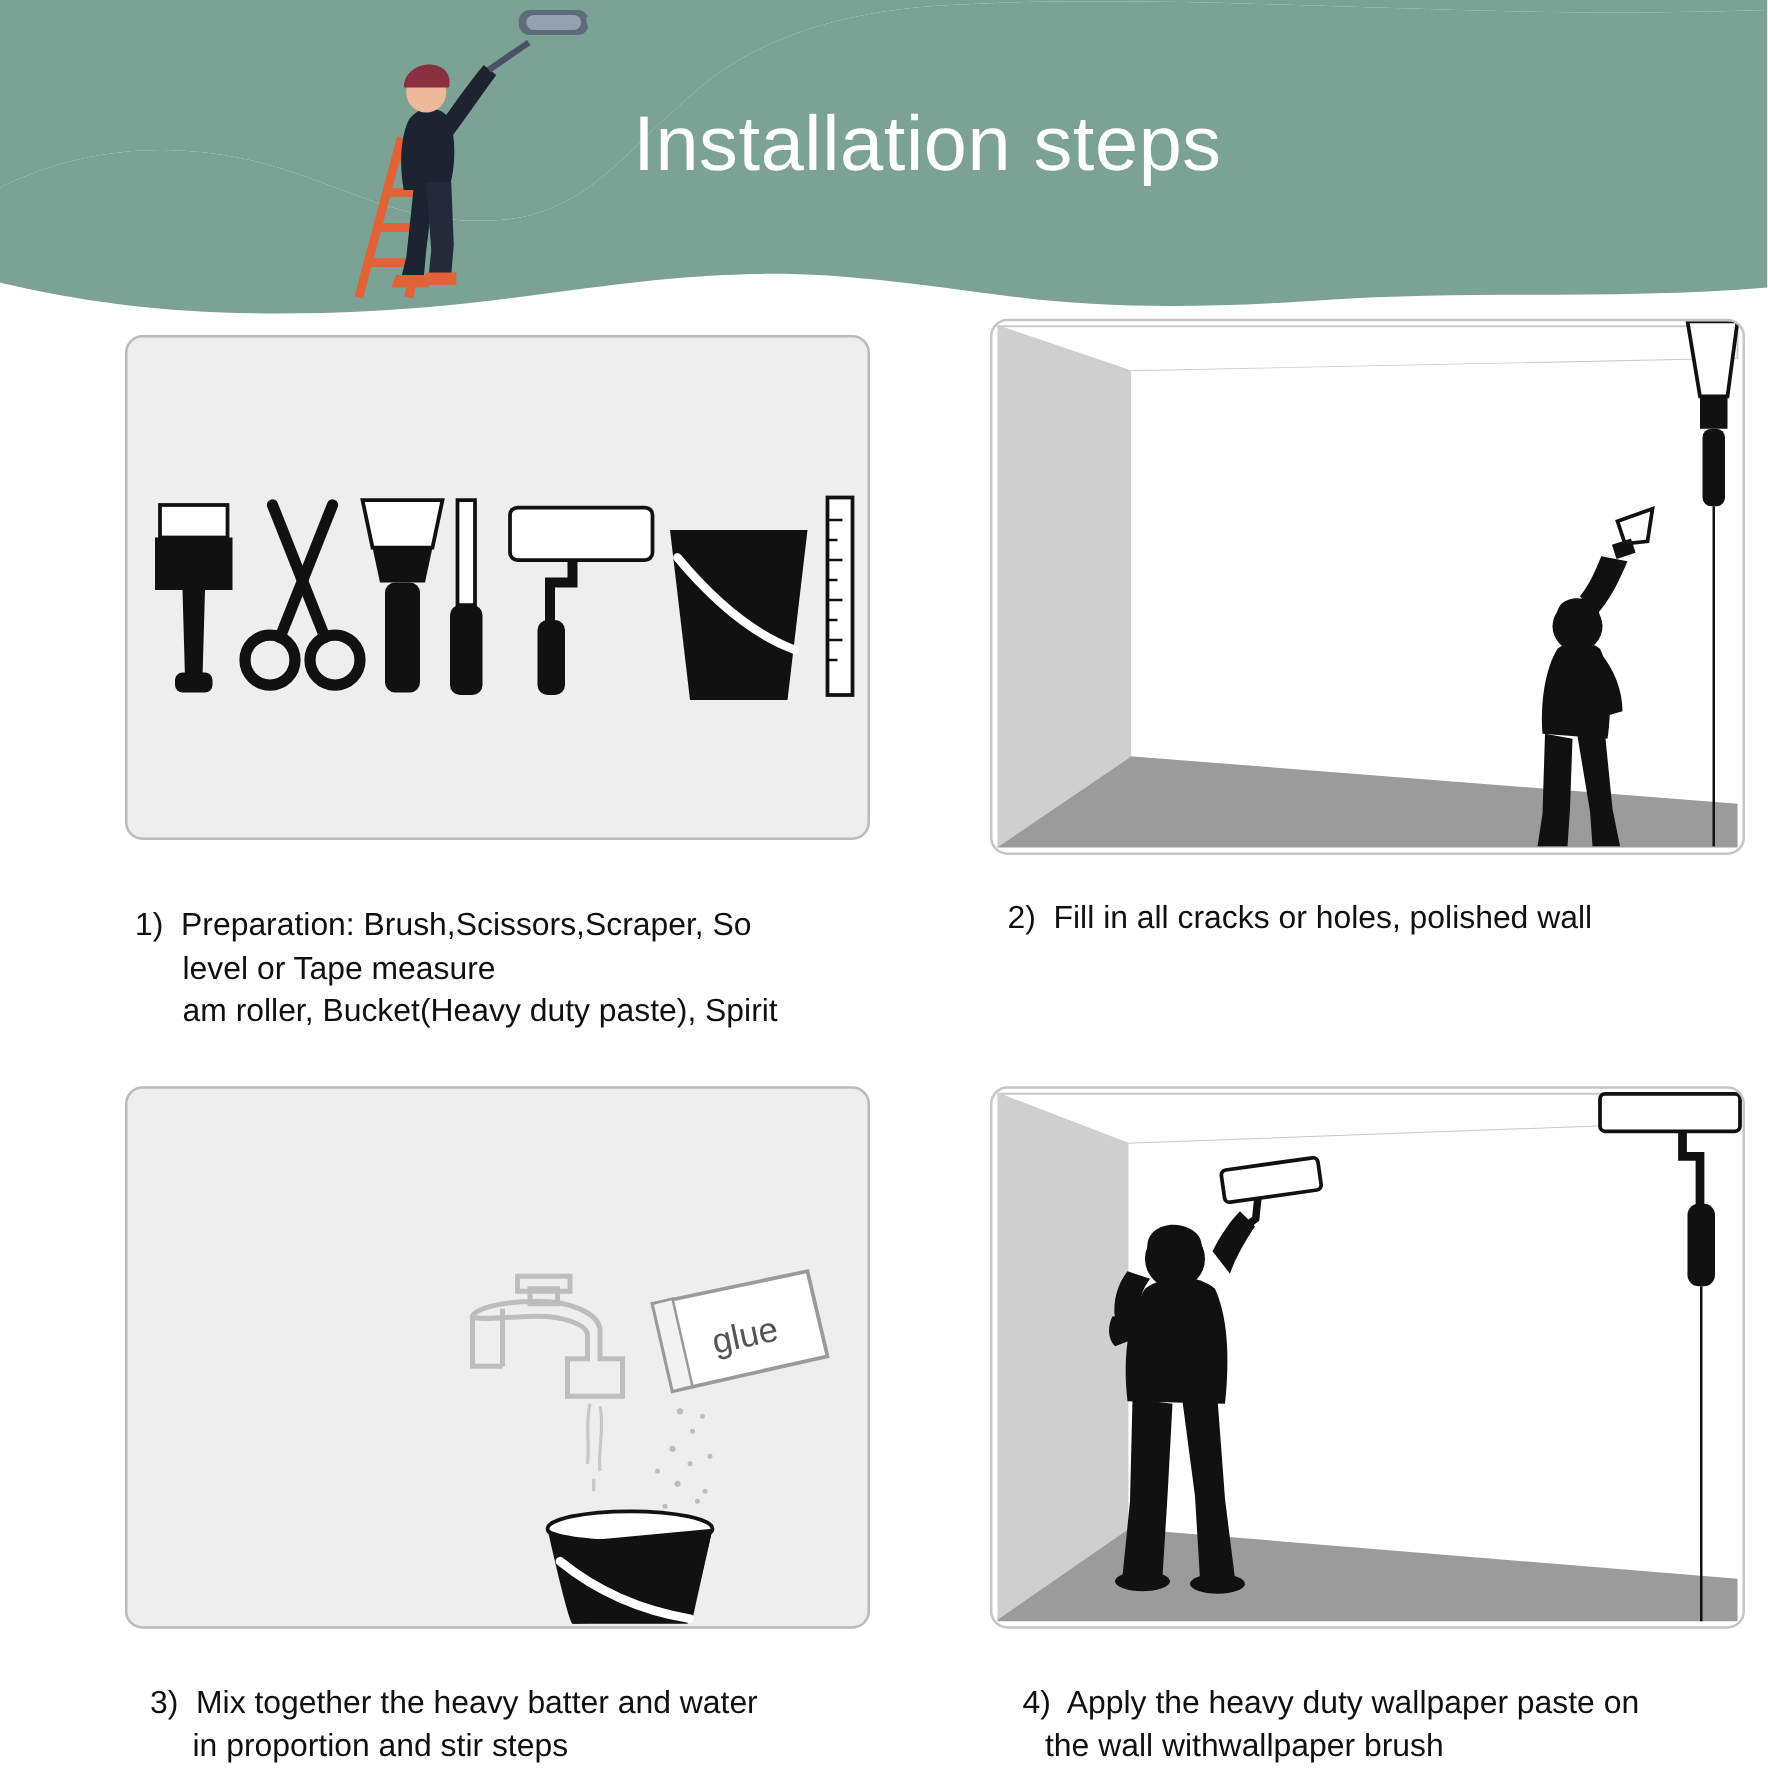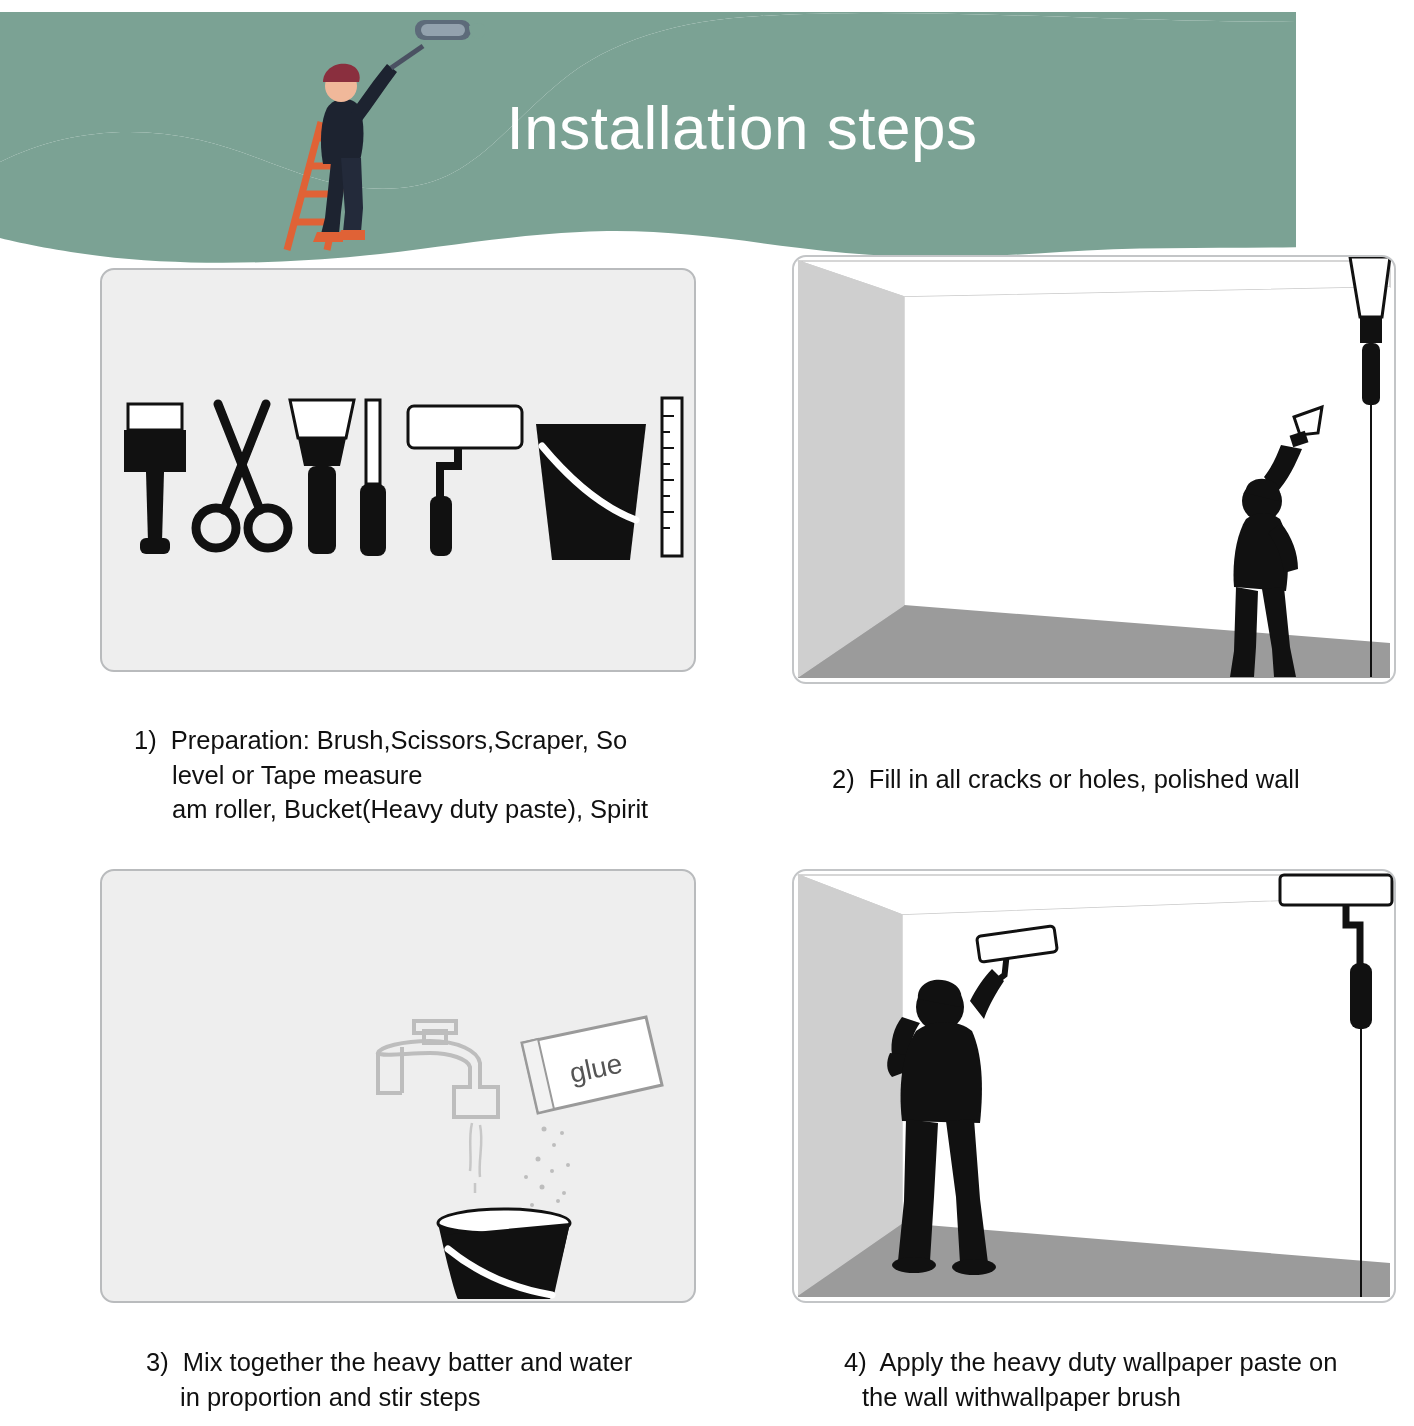--- a/index.html
+++ b/index.html
@@ -11,22 +11,22 @@
     width: 1414px;
     height: 1426px;
     position: relative;
     font-family: "Liberation Sans", sans-serif;
     overflow: hidden;
   }
 
   
   .header {
     position: absolute;
-    left: 0; top: 12px;
-    width: 1296px;
+    left: 0; top: 0;
+    width: 1414px;
     height: 262px;
     overflow: hidden;
   }
   .header-blob {
     position: absolute;
     left: 0; top: 0;
     width: 1414px;
     height: 262px;
   }
   .header-title {
@@ -63,24 +63,23 @@
   .panel-2 { left: 792px; top: 255px;  width: 600px; height: 425px; border-color: #c3c5c7; background: #ffffff; }
   .panel-3 { left: 100px; top: 869px;  width: 592px; height: 430px; }
   .panel-4 { left: 792px; top: 869px;  width: 600px; height: 430px; border-color: #c3c5c7; background: #ffffff; }
 
   .caption {
     position: absolute;
     font-size: 25.5px;
     line-height: 1.36;
     color: #101010;
     font-family: "Liberation Sans", sans-serif;
-    margin-left: 26px;
   }
   .cap-1 { left: 108px; top: 723px;  width: 590px; }
-  .cap-2 { left: 806px; top: 762px;  width: 600px; }
+  .cap-2 { left: 806px; top: 717px;  width: 600px; }
   .cap-3 { left: 120px; top: 1345px; width: 580px; }
   .cap-4 { left: 818px; top: 1345px; width: 600px; }
 
   .cap-line { display: block; white-space: pre; }
 
   svg { display: block; }
 </style>
 </head>
 <body>
 

